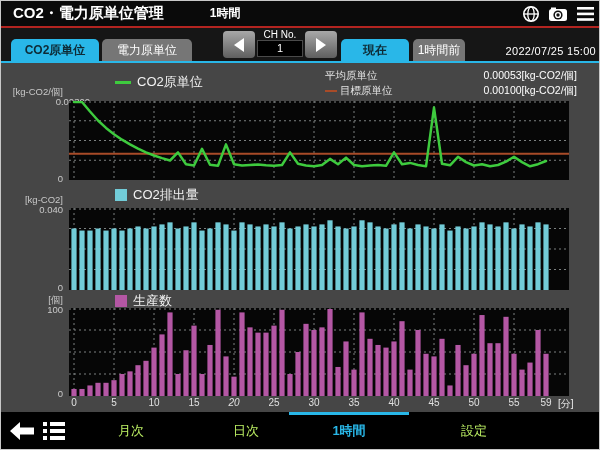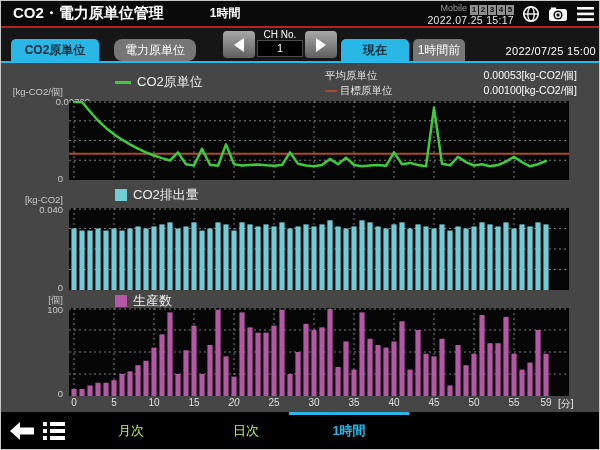--- a/index.html
+++ b/index.html
@@ -58,27 +58,20 @@
 </style>
 </head>
 <body>
 
 <div class="screen">
 
   <div class="header">
     <span class="hd-title">CO2・電力原単位管理</span>
     <span class="hd-sub">1時間</span>
     <div class="hd-right">
-      <div class="hd-mobiledate">
-        <span class="mobile-row">
-          <span class="mobile-label">Mobile</span>
-          <span id="mobile-boxes"><span class="mbox">1</span><span class="mbox">2</span><span class="mbox">3</span><span class="mbox">4</span><span class="mbox">5</span></span>
-        </span>
-        <span class="hd-date">2022.07.25 15:17</span>
-      </div>
       <span class="hicon">
         <svg width="18" height="18" viewBox="0 0 18 18">
           <circle cx="9" cy="9" r="7.2" fill="none" stroke="#fff" stroke-width="1.6"></circle>
           <ellipse cx="9" cy="9" rx="3.2" ry="7.2" fill="none" stroke="#fff" stroke-width="1.3"></ellipse>
           <line x1="1.8" y1="9" x2="16.2" y2="9" stroke="#fff" stroke-width="1.3"></line>
         </svg>
       </span>
       <span class="hicon">
         <svg width="20" height="18" viewBox="0 0 20 18">
           <rect x="3" y="2.5" width="5" height="3" fill="#fff"></rect>
@@ -95,21 +88,21 @@
         </svg>
       </span>
     </div>
   </div>
   <div class="red-line"></div>
 
   <div class="toolbar">
     <div class="tab active" style="left:10px;width:88px;">
       <span>CO2原単位</span>
     </div>
-    <div class="tab idle" style="left:113px;width:82px;border-radius:8px;">
+    <div class="tab idle" style="left:101px;width:90px;">
       <span>電力原単位</span>
     </div>
     <div class="chbtn" style="left:222px;">
       <svg width="12" height="14" viewBox="0 0 12 14">
           <polygon points="11,0 11,14 1,7" fill="#fff"></polygon>
         </svg>
     </div>
     <div class="chcol">
       <div class="chlab">CH No.</div>
       <div class="chval">1</div>
@@ -379,14 +372,17 @@
     </div>
     <div class="fitem" style="left:100px;">
       <span>月次</span>
     </div>
     <div class="fitem" style="left:215px;">
       <span>日次</span>
     </div>
     <div class="fitem on" style="left:318px;">
       <span>1時間</span>
     </div>
+    <div class="fitem" style="left:443px;">
+      <span>設定</span>
+    </div>
   </div>
 </div>
 
 </body></html>

